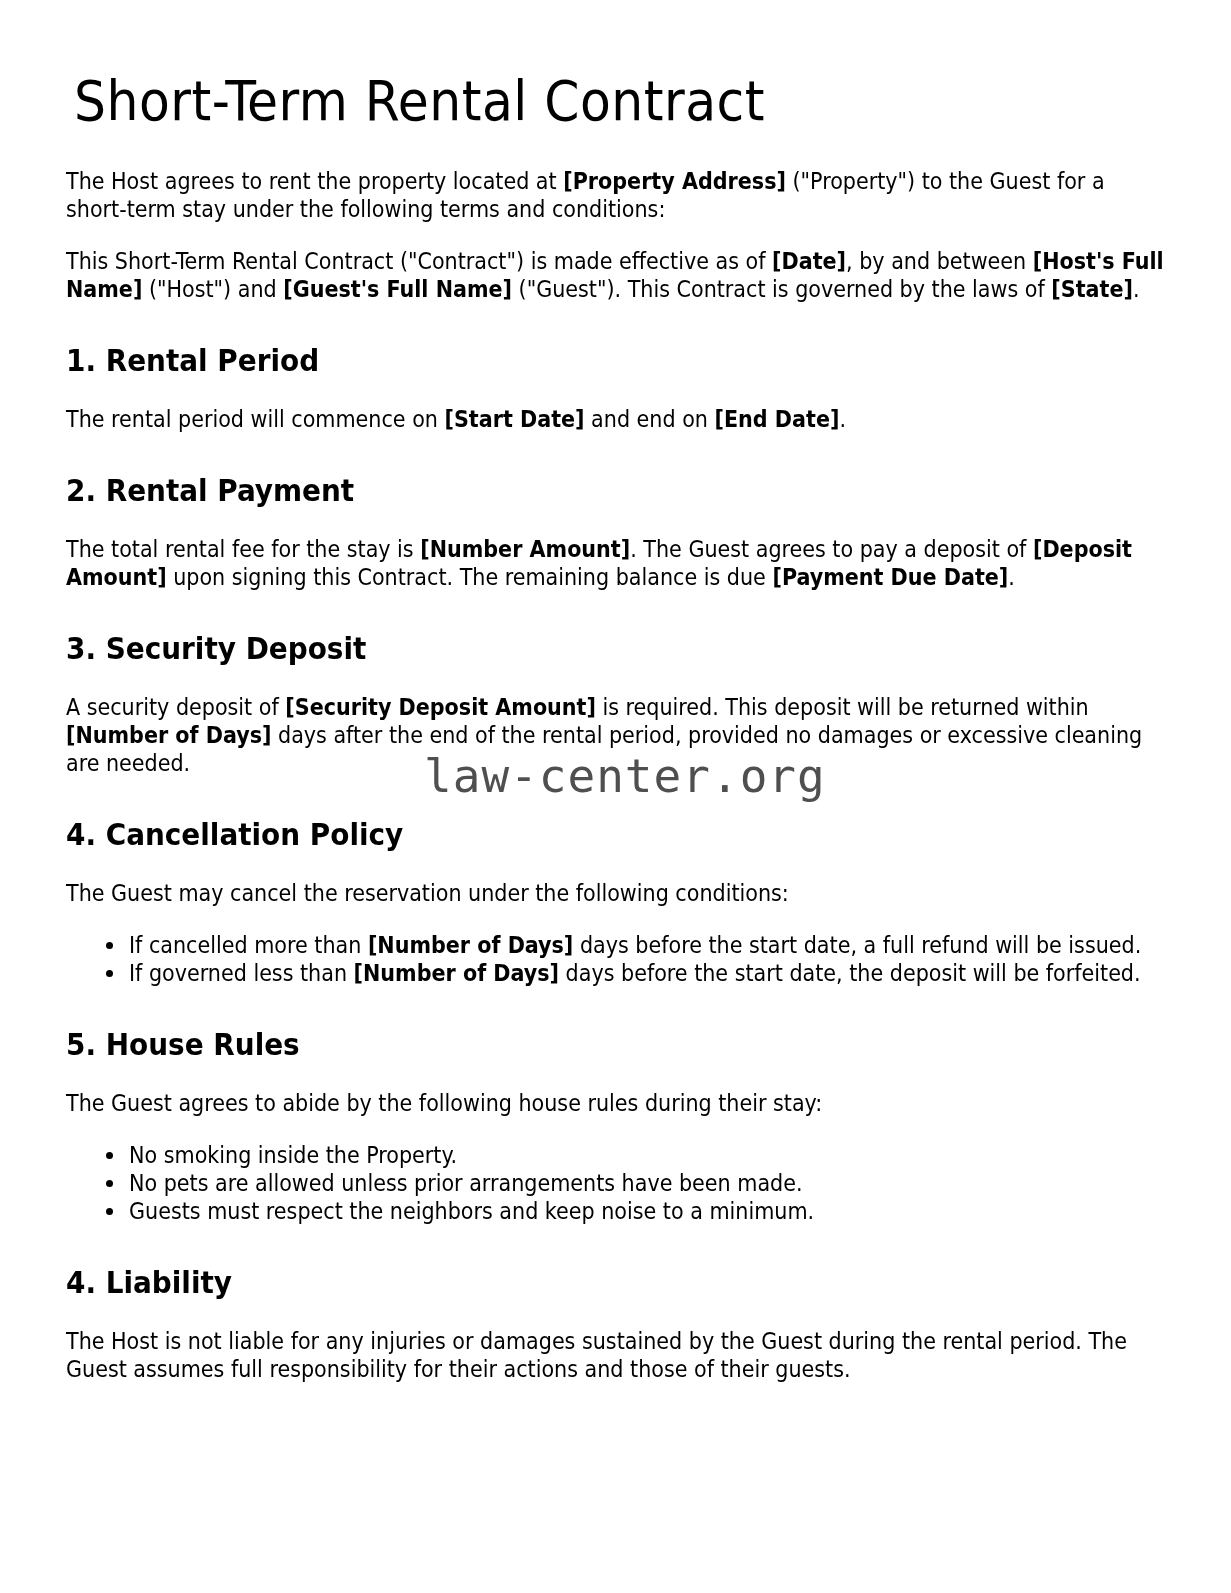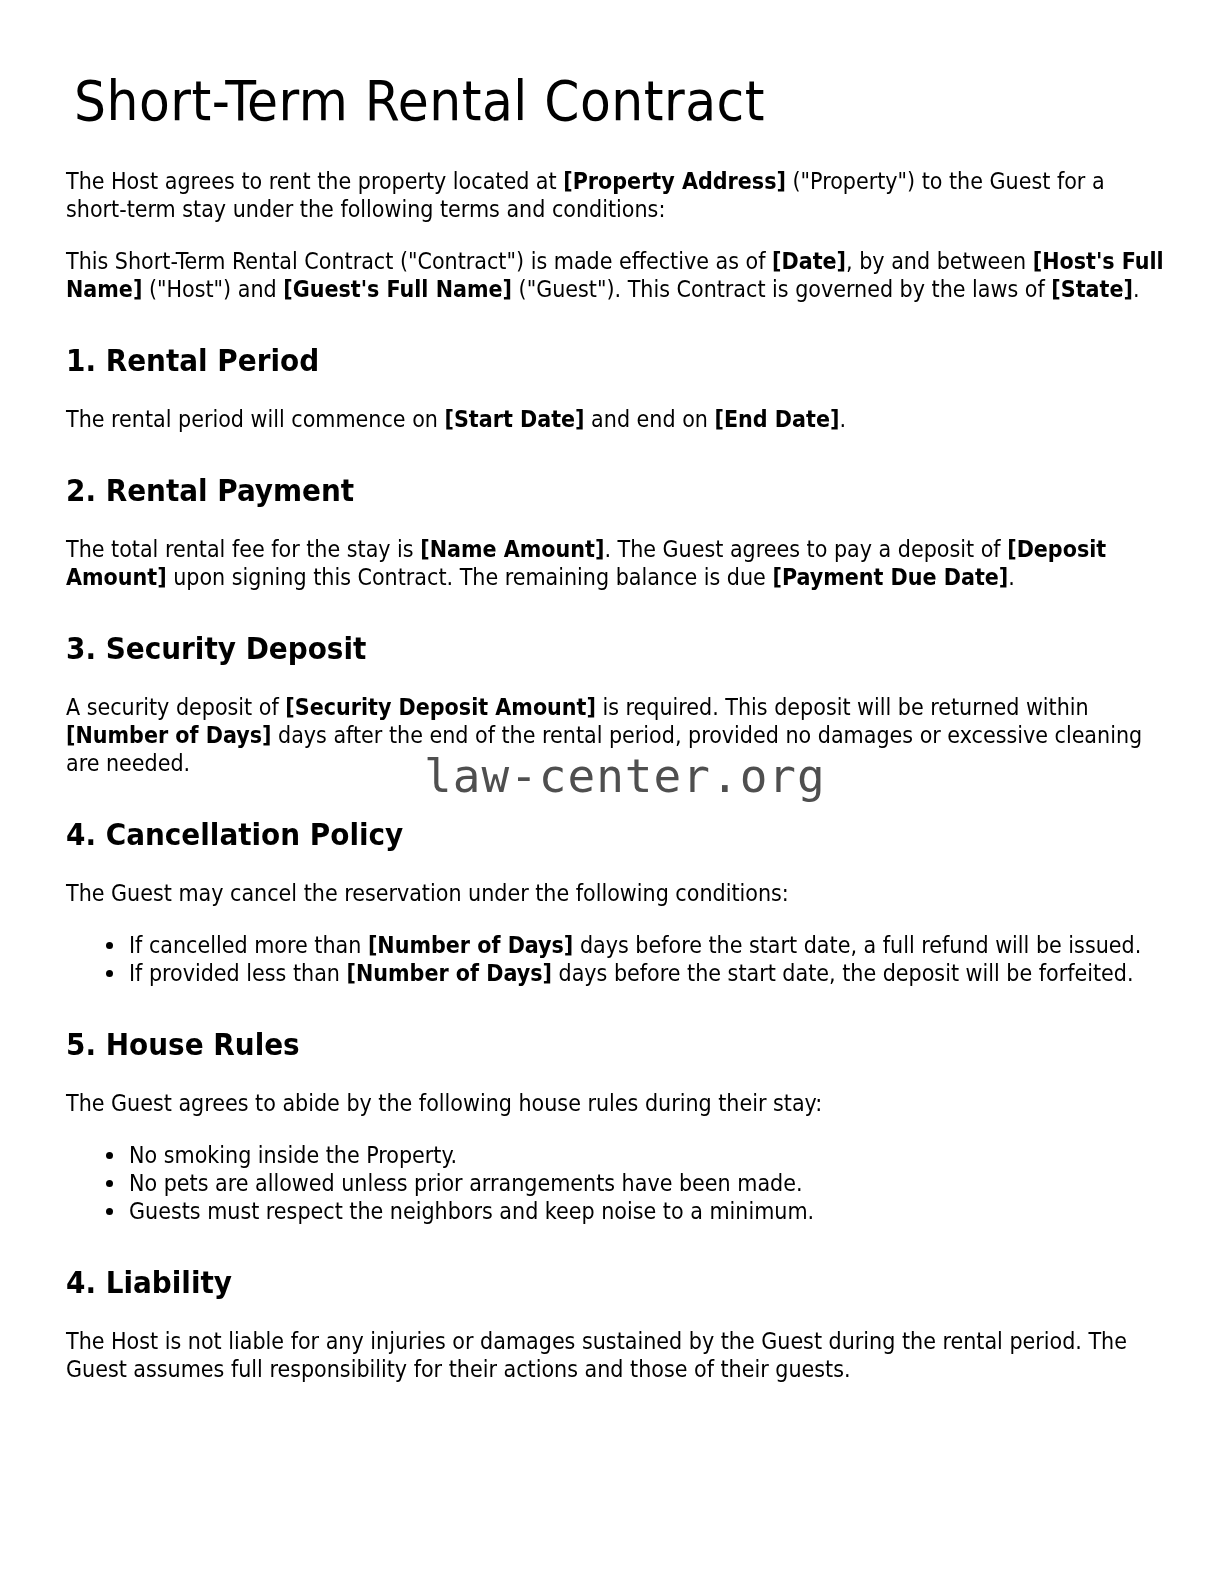--- a/index.html
+++ b/index.html
@@ -70,30 +70,30 @@
   <h1 class="doc-title">Short-Term Rental Contract</h1>
 
   <p class="body-paragraph"><span>The Host agrees to rent the property located at </span><strong>[Property Address]</strong><span> ("Property") to the Guest for a short-term stay under the following terms and conditions:</span></p>
 
   <p class="body-paragraph"><span>This Short-Term Rental Contract ("Contract") is made effective as of </span><strong>[Date]</strong><span>, by and between </span><strong>[Host's Full Name]</strong><span> ("Host") and </span><strong>[Guest's Full Name]</strong><span> ("Guest"). This Contract is governed by the laws of </span><strong>[State]</strong><span>.</span></p>
 
   <h2 class="section-heading">1. Rental Period</h2>
   <p class="body-paragraph"><span>The rental period will commence on </span><strong>[Start Date]</strong><span> and end on </span><strong>[End Date]</strong><span>.</span></p>
 
   <h2 class="section-heading">2. Rental Payment</h2>
-  <p class="body-paragraph"><span>The total rental fee for the stay is </span><strong>[Name Amount]</strong><span>. The Guest agrees to pay a deposit of </span><strong>[Deposit Amount]</strong><span> upon signing this Contract. The remaining balance is due </span><strong>[Payment Due Date]</strong><span>.</span></p>
+  <p class="body-paragraph"><span>The total rental fee for the stay is </span><strong>[Number Amount]</strong><span>. The Guest agrees to pay a deposit of </span><strong>[Deposit Amount]</strong><span> upon signing this Contract. The remaining balance is due </span><strong>[Payment Due Date]</strong><span>.</span></p>
 
   <h2 class="section-heading">3. Security Deposit</h2>
   <p class="body-paragraph"><span>A security deposit of </span><strong>[Security Deposit Amount]</strong><span> is required. This deposit will be returned within </span><strong>[Number of Days]</strong><span> days after the end of the rental period, provided no damages or excessive cleaning are needed.</span></p>
 
   <h2 class="section-heading">4. Cancellation Policy</h2>
   <p class="body-paragraph"><span>The Guest may cancel the reservation under the following conditions:</span></p>
   <ul class="bullet-list">
     <li><span>If cancelled more than </span><strong>[Number of Days]</strong><span> days before the start date, a full refund will be issued.</span></li>
-    <li><span>If provided less than </span><strong>[Number of Days]</strong><span> days before the start date, the deposit will be forfeited.</span></li>
+    <li><span>If governed less than </span><strong>[Number of Days]</strong><span> days before the start date, the deposit will be forfeited.</span></li>
   </ul>
 
   <h2 class="section-heading">5. House Rules</h2>
   <p class="body-paragraph"><span>The Guest agrees to abide by the following house rules during their stay:</span></p>
   <ul class="bullet-list">
     <li><span>No smoking inside the Property.</span></li>
     <li><span>No pets are allowed unless prior arrangements have been made.</span></li>
     <li><span>Guests must respect the neighbors and keep noise to a minimum.</span></li>
   </ul>
 

